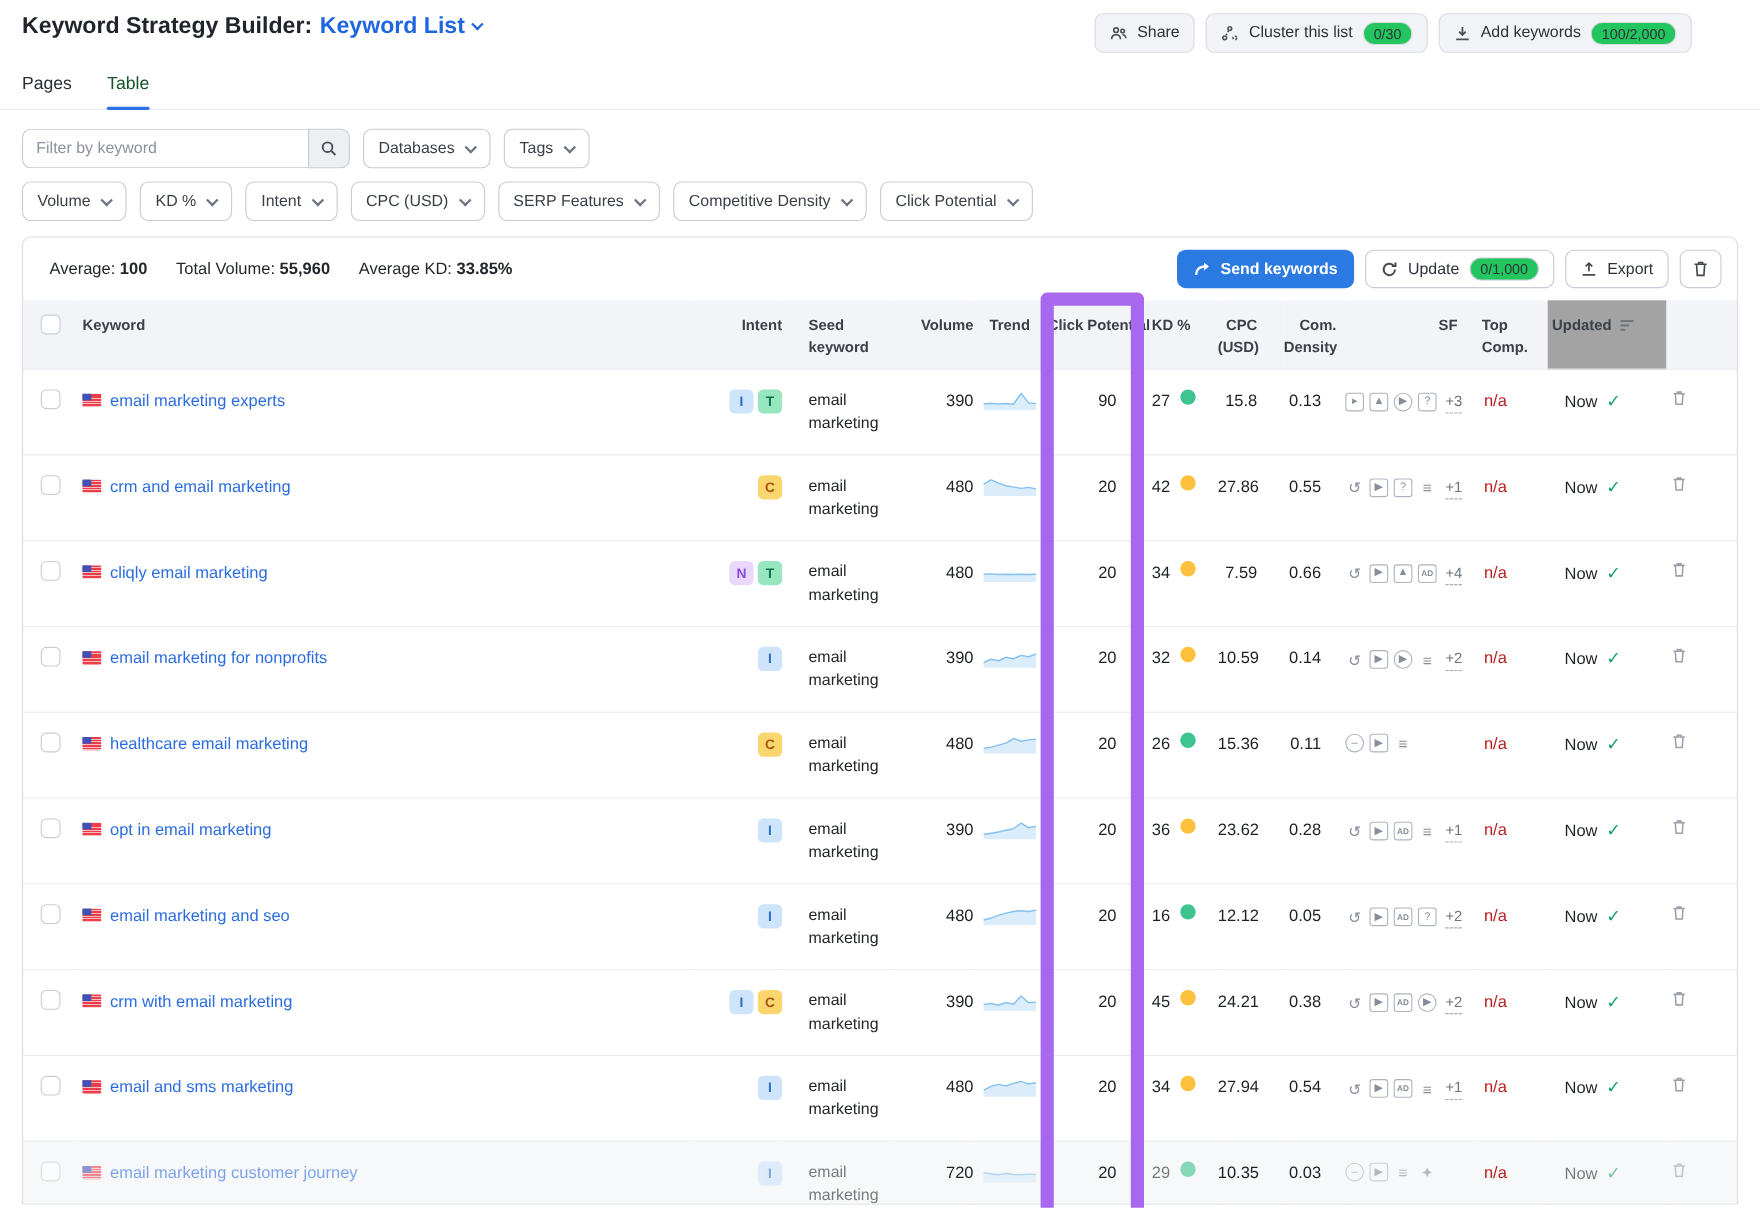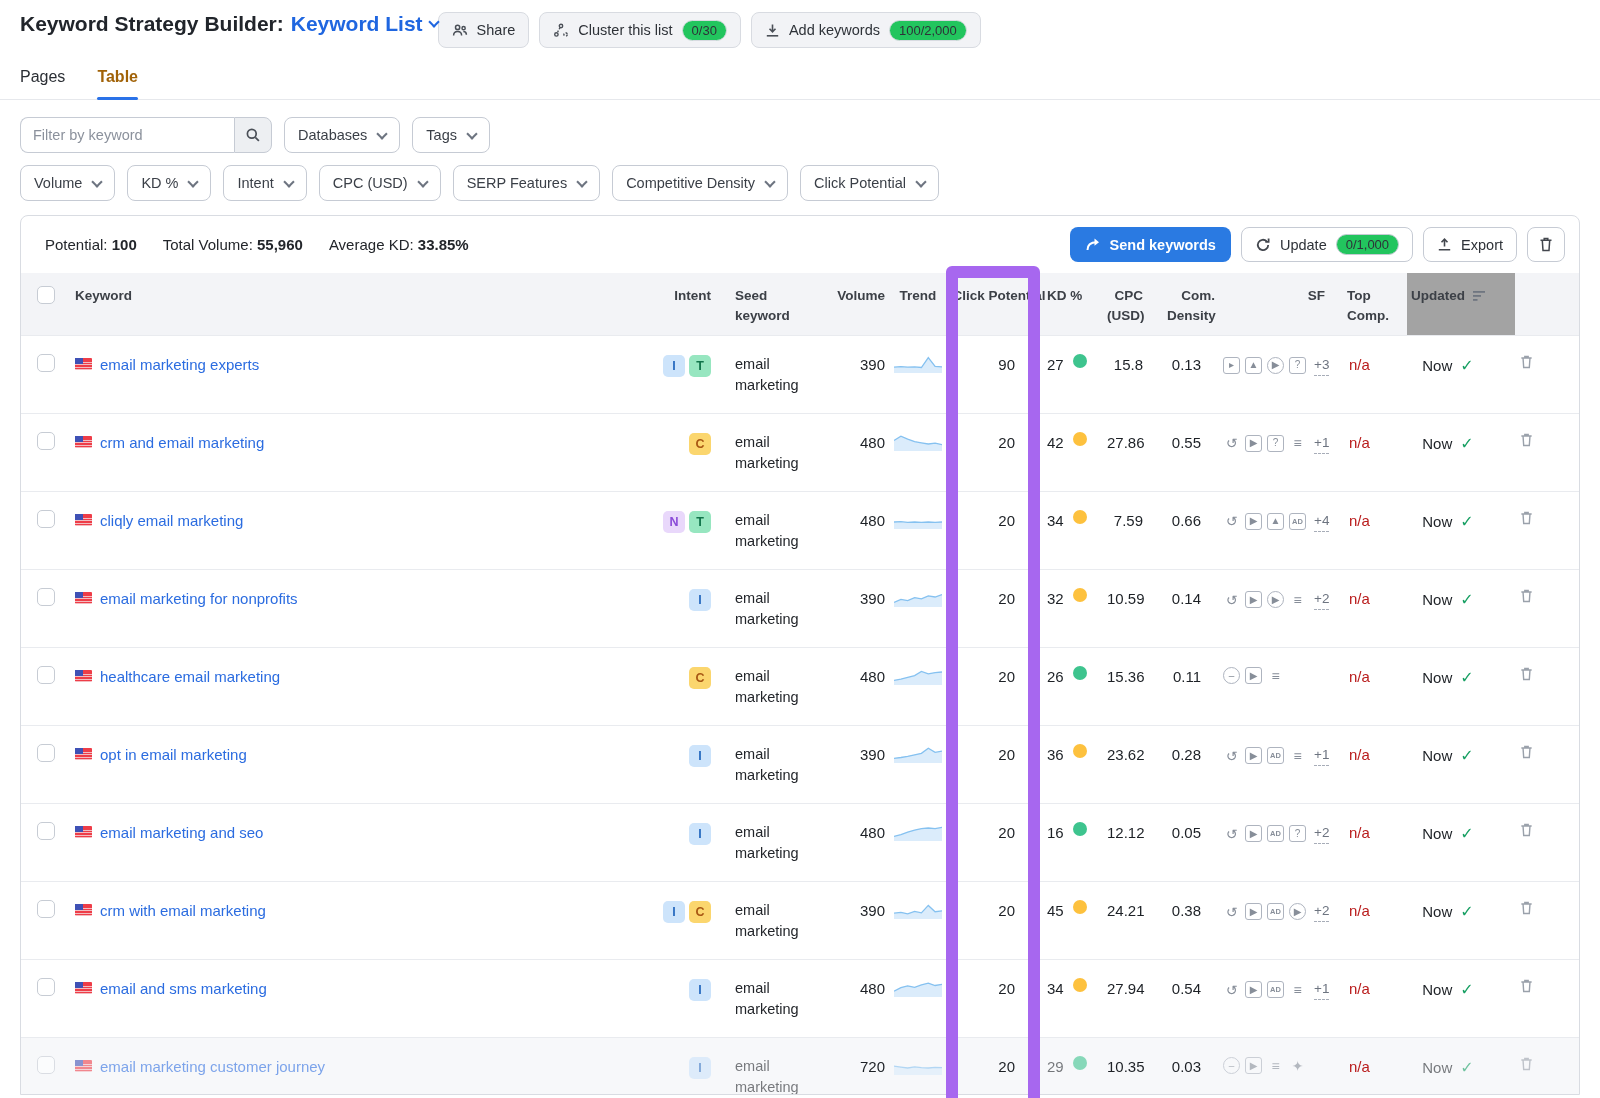--- a/index.html
+++ b/index.html
@@ -3,38 +3,38 @@
 <meta charset="utf-8">
 <style>
   * { box-sizing: border-box; }
   html,body { margin:0; padding:0; }
   body {
     width:1600px; height:1098px; overflow:hidden; position:relative;
     font-family:"Liberation Sans","DejaVu Sans",sans-serif;
     background:#ffffff; color:#21252b;
   }
   
-  .topbar { display:flex; align-items:flex-start; padding:12px 62px 0 20px; }
+  .topbar { display:flex; justify-content:space-between; align-items:flex-start; padding:12px 62px 0 20px; }
   .page-title { font-size:21px; font-weight:bold; margin:0; display:flex; align-items:center; gap:7px; white-space:nowrap; }
   .page-title .list-name { color:#1f66e0; }
   .chev { width:8px; height:8px; border-right:2px solid #6d7480; border-bottom:2px solid #6d7480; transform:rotate(45deg); margin-top:-4px; flex:none; }
   .chev.blue { border-color:#1f66e0; }
   .top-actions { display:flex; gap:10px; }
   .btn-gray { display:flex; align-items:center; gap:9px; background:#f2f3f6; border:1px solid #d8dbe1; border-radius:8px; padding:0 13px; height:36px; font-size:14.5px; color:#2e3238; cursor:pointer; white-space:nowrap; }
   .badge-pill { background:#22c55e; border:1px solid #d8dbe1; border-radius:11px; padding:2px 9px; font-size:13px; color:#2e3238; }
   
   .tabs { display:flex; gap:32px; padding:20px 20px 0; border-bottom:1px solid #e6e8ec; }
   .tab { font-size:16px; padding-bottom:13px; color:#2a2e34; cursor:pointer; position:relative; }
-  .tab.active { font-weight:bold; color:#a16207; }
+  .tab.active { font-weight:normal; color:#14532d; }
   .tab.active::after { content:""; position:absolute; left:0; right:0; bottom:-1px; height:3px; background:#2a72e8; border-radius:2px; }
   
   .filters { padding:17px 20px 0; }
   .filter-row { display:flex; gap:12px; margin-bottom:12px; }
   .search-group { display:flex; }
-  .search-input { width:214px; height:36px; border:1px solid #c6cbd4; border-right:none; border-radius:8px 0 0 8px; padding:0 12px; font-size:14.5px; color:#333; outline:none; font-family:inherit; }
+  .search-input { width:260px; height:36px; border:1px solid #c6cbd4; border-right:none; border-radius:8px 0 0 8px; padding:0 12px; font-size:14.5px; color:#333; outline:none; font-family:inherit; }
   .search-input::placeholder { color:#8b919c; }
   .search-btn { width:38px; height:36px; border:1px solid #c6cbd4; border-radius:0 8px 8px 0; background:#edeff2; display:flex; align-items:center; justify-content:center; cursor:pointer; }
   .dd { display:flex; align-items:center; gap:11px; height:36px; padding:0 13px; border:1px solid #c6cbd4; border-radius:8px; background:#fff; font-size:14.5px; color:#3a3f47; cursor:pointer; white-space:nowrap; }
   .dd .chev { margin-top:-3px; }
   
   .card { margin:14px 20px 0; border:1px solid #d9dce2; border-radius:8px 8px 0 0; height:880px; overflow:hidden; }
   .stats { display:flex; align-items:center; padding:11px 14px 11px 24px; }
   .stat { font-size:15px; margin-right:26px; color:#23262b; }
   .stat b { font-weight:bold; }
   .stats-actions { margin-left:auto; display:flex; gap:10px; }
@@ -206,21 +206,21 @@
       </div>
     <div class="dd">
         <span>Click Potential</span>
         <span class="chev"></span>
       </div>
   </div>
 </div>
 
 <div class="card">
   <div class="stats">
-    <span class="stat"><span>Potential:</span> <b>100</b></span>
+    <span class="stat"><span>Average:</span> <b>100</b></span>
     <span class="stat"><span>Total Volume:</span> <b>55,960</b></span>
     <span class="stat"><span>Average KD:</span> <b>33.85%</b></span>
     <div class="stats-actions">
       <button class="btn-primary">
         <span>
           <svg width="16" height="15" viewBox="0 0 16 15">
               <path d="M2.5 13C2.5 7 7 5.2 11.5 5.2" fill="none" stroke="#fff" stroke-width="2"></path>
               <path d="M9.5 1.6 14 5.2 9.5 8.8z" fill="#fff"></path>
             </svg>
         </span>

